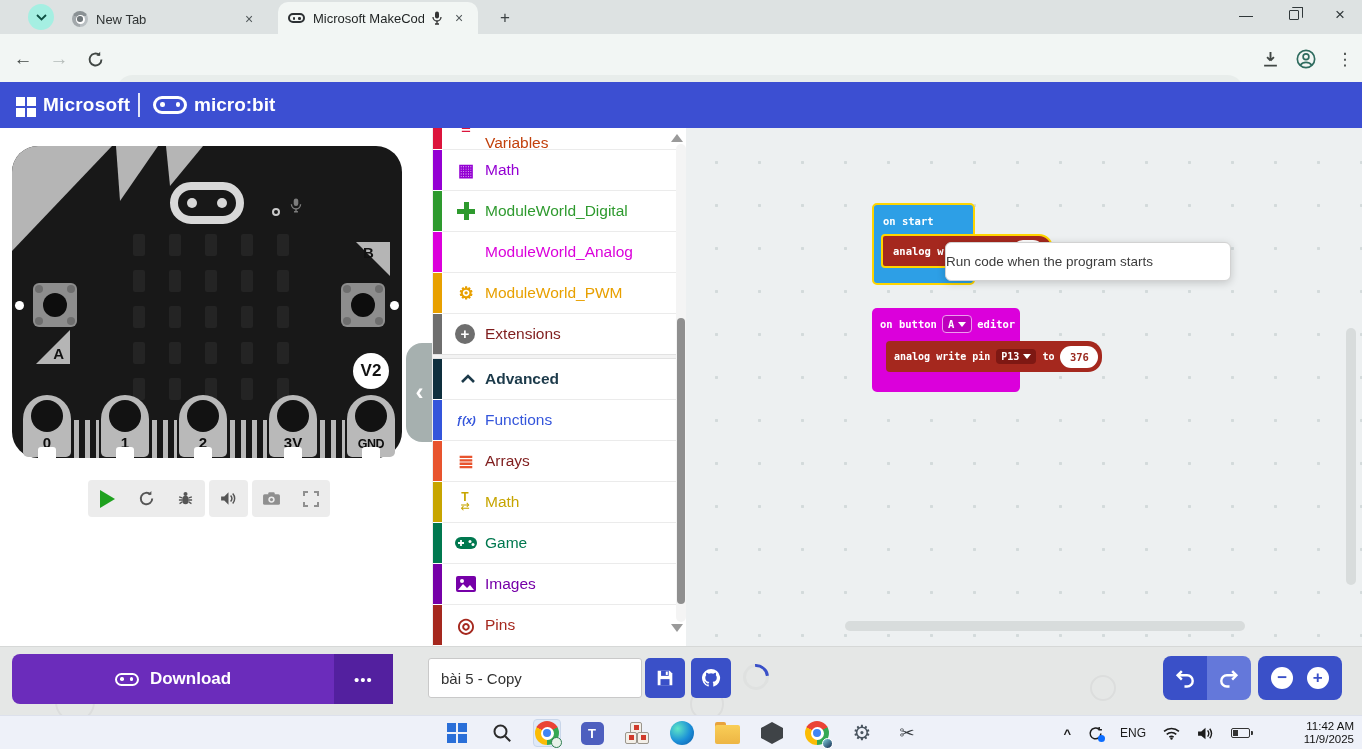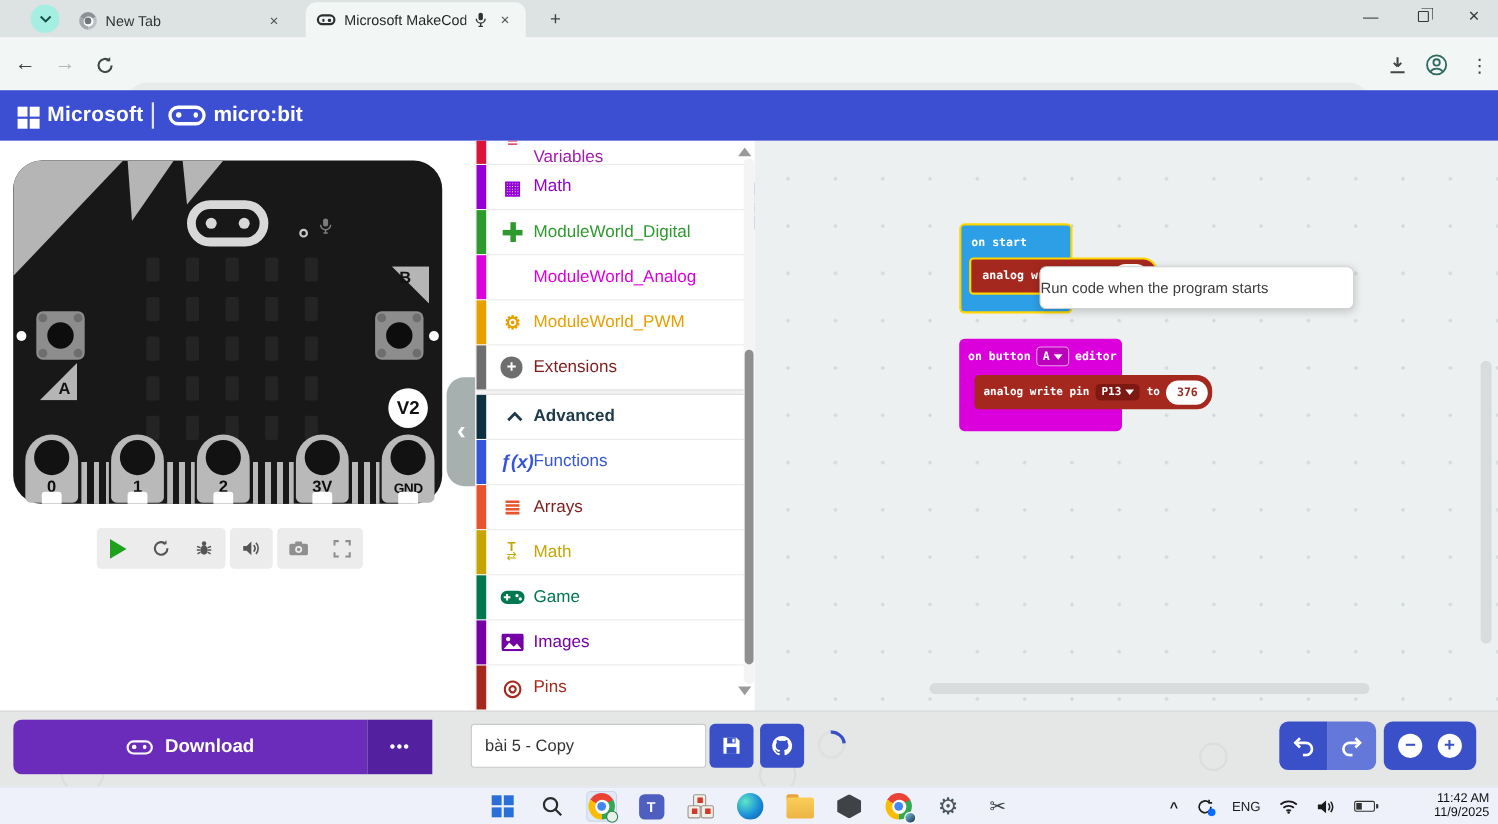--- a/index.html
+++ b/index.html
@@ -470,21 +470,21 @@
 </div>
 <div id="collapse">
     <span>‹</span>
   </div>
 
 <div id="toolbox">
   <div id="catlist">
     <div class="cat-row">
       <i class="cat-strip" style="background: rgb(220, 20, 60);"></i>
       <span class="cat-icon" style="color: rgb(220, 20, 60);">≡</span>
-      <span class="cat-label" style="color: #a21caf; margin-top: 27px;">Variables</span>
+      <span class="cat-label" style="color: #c2410c; margin-top: 27px;">Variables</span>
     </div>
     <div class="cat-sep"></div>
     <div class="cat-row">
       <i class="cat-strip" style="background: rgb(148, 0, 211);"></i>
       <span class="cat-icon" style="color: rgb(148, 0, 211);">▦</span>
       <span class="cat-label" style="color: rgb(148, 0, 211);">Math</span>
     </div>
     <div class="cat-sep"></div>
     <div class="cat-row">
       <i class="cat-strip" style="background: rgb(46, 154, 46);"></i>
@@ -512,21 +512,21 @@
     <div class="cat-row">
       <i class="cat-strip" style="background: rgb(14, 47, 62);"></i>
       <svg class="cat-icon" width="16" height="10" viewBox="0 0 16 10" style="left:24px;top:15px">
           <polyline points="2,8 8,2 14,8" fill="none" stroke="#1C3A4A" stroke-width="2.6"></polyline>
         </svg>
       <span class="cat-label" id="adv-label" style="color: rgb(28, 58, 74);">Advanced</span>
     </div>
     <div class="cat-sep"></div>
     <div class="cat-row">
       <i class="cat-strip" style="background: rgb(52, 85, 219);"></i>
-      <span class="cat-icon" style="font-style: italic; font-size: 17px; color: rgb(52, 85, 219);">ƒ(x)</span>
+      <span class="cat-icon" style="font-style: italic; font-size: 11px; color: rgb(52, 85, 219);">ƒ(x)</span>
       <span class="cat-label" style="color: rgb(52, 85, 219);">Functions</span>
     </div>
     <div class="cat-sep"></div>
     <div class="cat-row">
       <i class="cat-strip" style="background: rgb(232, 84, 46);"></i>
       <span class="cat-icon" style="font-size: 19px; color: rgb(232, 84, 46);">≣</span>
       <span class="cat-label" style="color: #7f1d1d;">Arrays</span>
     </div>
     <div class="cat-sep"></div>
     <div class="cat-row">

